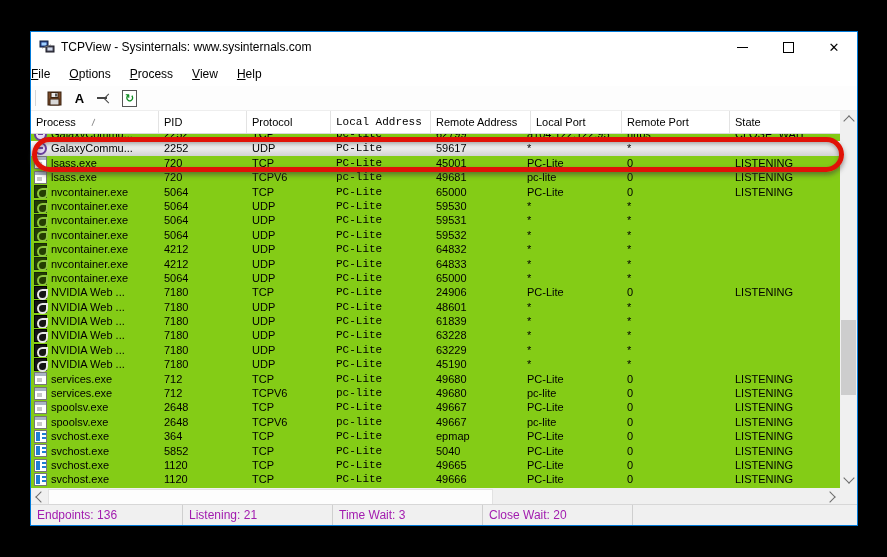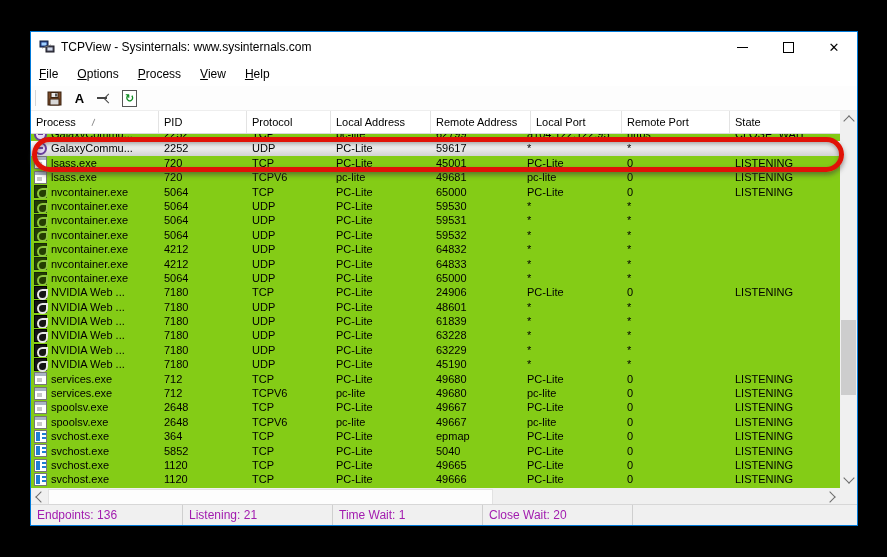--- a/index.html
+++ b/index.html
@@ -15,39 +15,39 @@
   
   .titlebar{position:absolute;left:0;top:0;width:100%;height:30px;background:#fff;display:flex;align-items:center;text-align:center;}
   .app-icon{width:16px;height:16px;margin:0 6px 0 8px;flex:0 0 auto;}
   .title-text{font-size:12px;color:#000;white-space:nowrap;}
   .win-controls{position:absolute;right:0;top:0;height:30px;display:flex;}
   .win-btn{width:46px;height:30px;display:flex;align-items:center;justify-content:center;}
   .glyph-min{width:11px;height:1px;background:#000;}
   .glyph-max{width:9px;height:9px;border:1px solid #000;}
   .glyph-close{font-size:13px;color:#000;line-height:1;}
   
-  .menubar{position:absolute;left:0;top:30px;width:100%;height:24px;background:#fff;display:flex;align-items:center;padding-left:8px;box-sizing:border-box;}
+  .menubar{position:absolute;left:0;top:30px;width:100%;height:24px;background:#fff;display:flex;align-items:center;padding-left:0;box-sizing:border-box;}
   .menu-item{font-size:12px;color:#000;margin-right:19px;white-space:nowrap;}
   .menu-item u{text-decoration:underline;}
   
   .toolbar{position:absolute;left:0;top:54px;width:100%;height:25px;background:#fdfdfd;display:flex;align-items:center;border-bottom:1px solid #eee;box-sizing:border-box;}
   .tb-grip{width:1px;height:16px;background:#d5d5d5;margin:0 7px 0 4px;}
   .tb-btn{width:23px;height:21px;display:flex;align-items:center;justify-content:center;margin-right:2px;}
   .font-a{font-size:13px;font-weight:bold;color:#000;}
   .sling{display:flex;align-items:center;}
   .sling .bar{width:10px;height:1.5px;background:#444;}
   .sling .chev{width:6px;height:6px;border-left:1.5px solid #444;border-bottom:1.5px solid #444;transform:rotate(45deg);margin-left:-2px;}
   .refresh-page{width:13px;height:15px;border:1px solid #555;background:#fff;position:relative;display:flex;align-items:center;justify-content:center;}
   .refresh-page span{color:#0c8a1f;font-size:11px;line-height:1;font-weight:bold;}
   
   .hdr{position:absolute;left:0;top:79px;width:809px;height:23px;background:#fff;border-bottom:1px solid #d9d9d9;display:flex;box-sizing:border-box;}
   .hcell{border-right:1px solid #e3e3e3;box-sizing:border-box;font-size:11px;color:#000;display:flex;align-items:center;padding-left:5px;white-space:nowrap;overflow:hidden;}
   .sort-slash{color:#888;font-size:10px;margin-left:16px;transform:rotate(8deg);}
   
-  .c0{width:128px;}.c1{width:88px;}.c2{width:84px;}.c3{width:100px;}
+  .c0{width:128px;}.c1{width:88px;}.c2{width:84px;}.c3{width:100px;font-family:Liberation Mono, monospace;}
   .c4{width:91px;}.c5{width:100px;}.c6{width:108px;}.c7{width:110px;border-right:none;}
   
   .list{position:absolute;left:0;top:102px;width:809px;height:354px;background:#84cc16;overflow:hidden;}
   .row{display:flex;height:14.4px;line-height:14.4px;font-size:11px;color:#000;white-space:nowrap;}
   .row.clipped{margin-top:-7px;}
   .row.highlighted{background:linear-gradient(180deg,#fbfbfb 0%,#e9e9e9 55%,#d2d2d2 100%);}
   .cell{box-sizing:border-box;padding-left:5px;overflow:hidden;}
   .proc-cell{display:flex;align-items:center;gap:4px;padding-left:3px;}
   
   .ic{width:13px;height:13px;flex:0 0 auto;box-sizing:border-box;position:relative;}
@@ -509,20 +509,20 @@
     <div class="hthumb"></div>
     <div class="arrow right">
         <div class="chev r"></div>
       </div>
   </div>
   <div class="corner"></div>
 
   <div class="statusbar" id="statusbar">
       <div class="panel p0">Endpoints: 136</div>
       <div class="panel p2">Listening: 21</div>
-      <div class="panel p3">Time Wait: 1</div>
+      <div class="panel p3">Time Wait: 3</div>
       <div class="panel p4">Close Wait: 20</div>
       <div class="panel pfill"></div>
     </div>
 
   <div class="annotation"></div>
 
 </div>
 
 </body></html>

